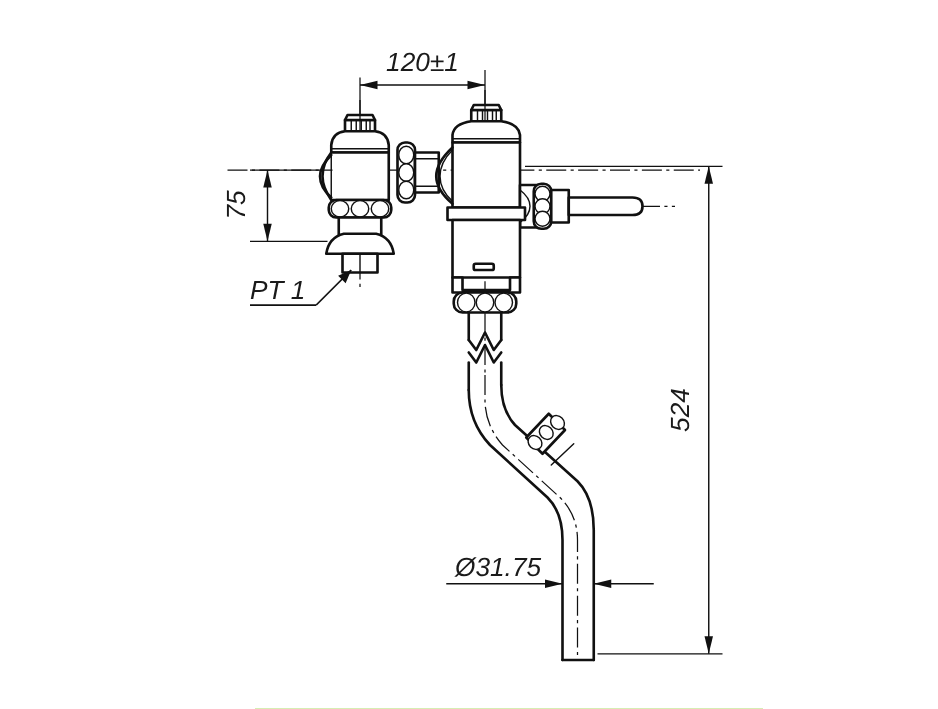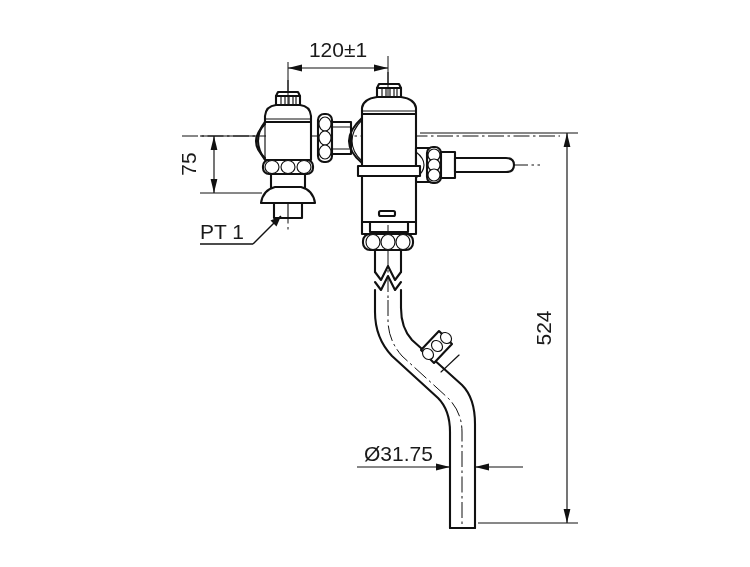--- a/index.html
+++ b/index.html
@@ -9,20 +9,21 @@
   }
   body {
     font-family: "Liberation Sans", sans-serif;
   }
   #drawing-root {
     position: relative;
     width: 750px;
     height: 567px;
     background: #84cc16;
     overflow: hidden;
+    font-style: italic;
   }
   svg#tech-drawing {
     display: block;
     width: 750px;
     height: 567px;
   }
   .dim-text {
     font-family: "Liberation Sans", sans-serif;
     font-size: 21px;
     fill: #1a1a1a;

